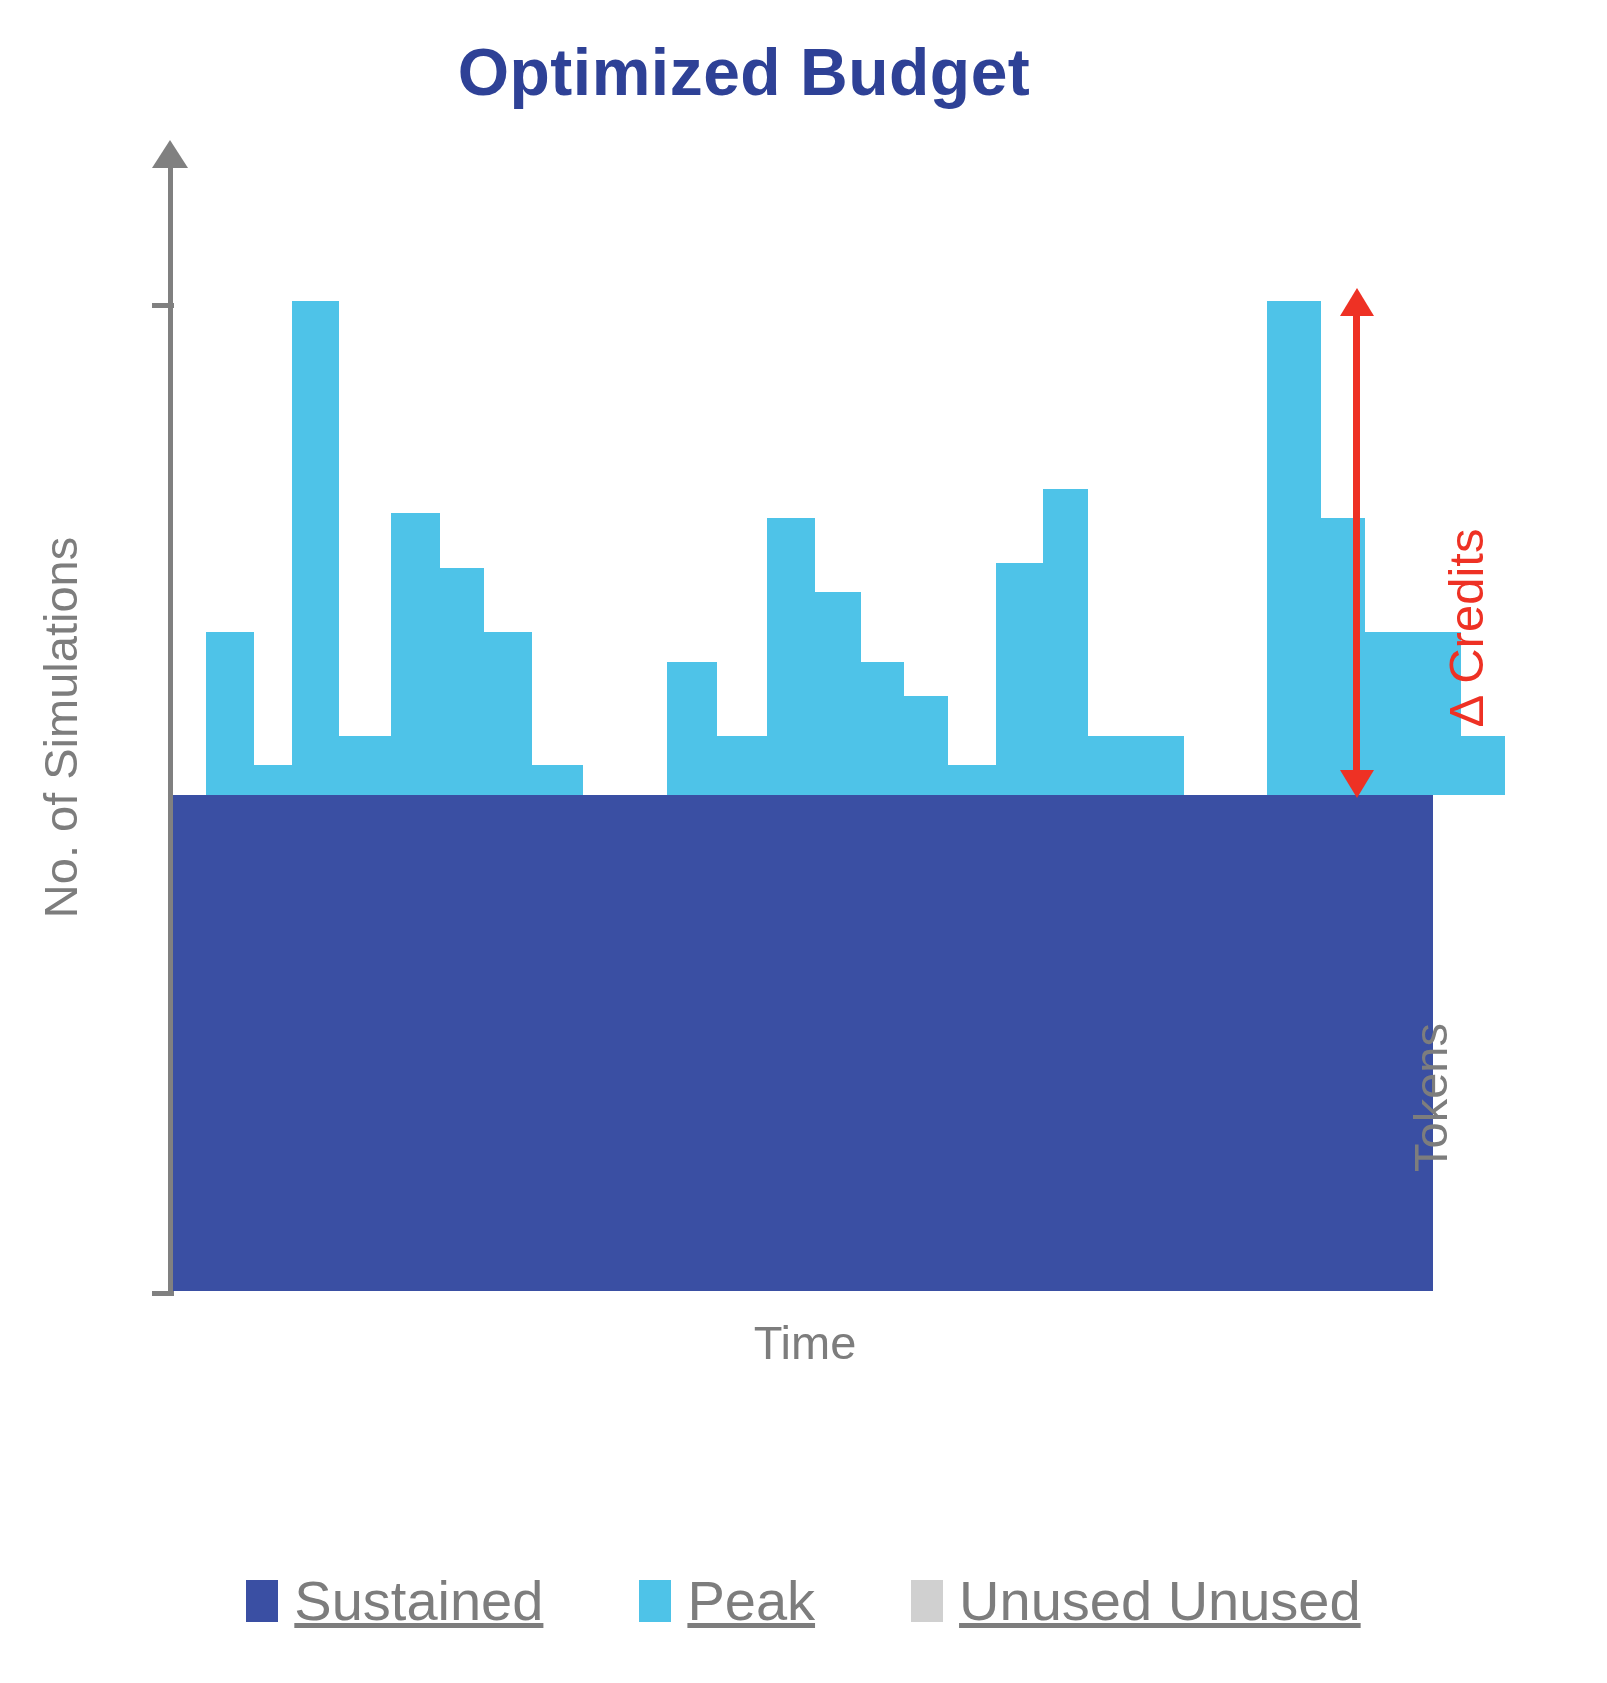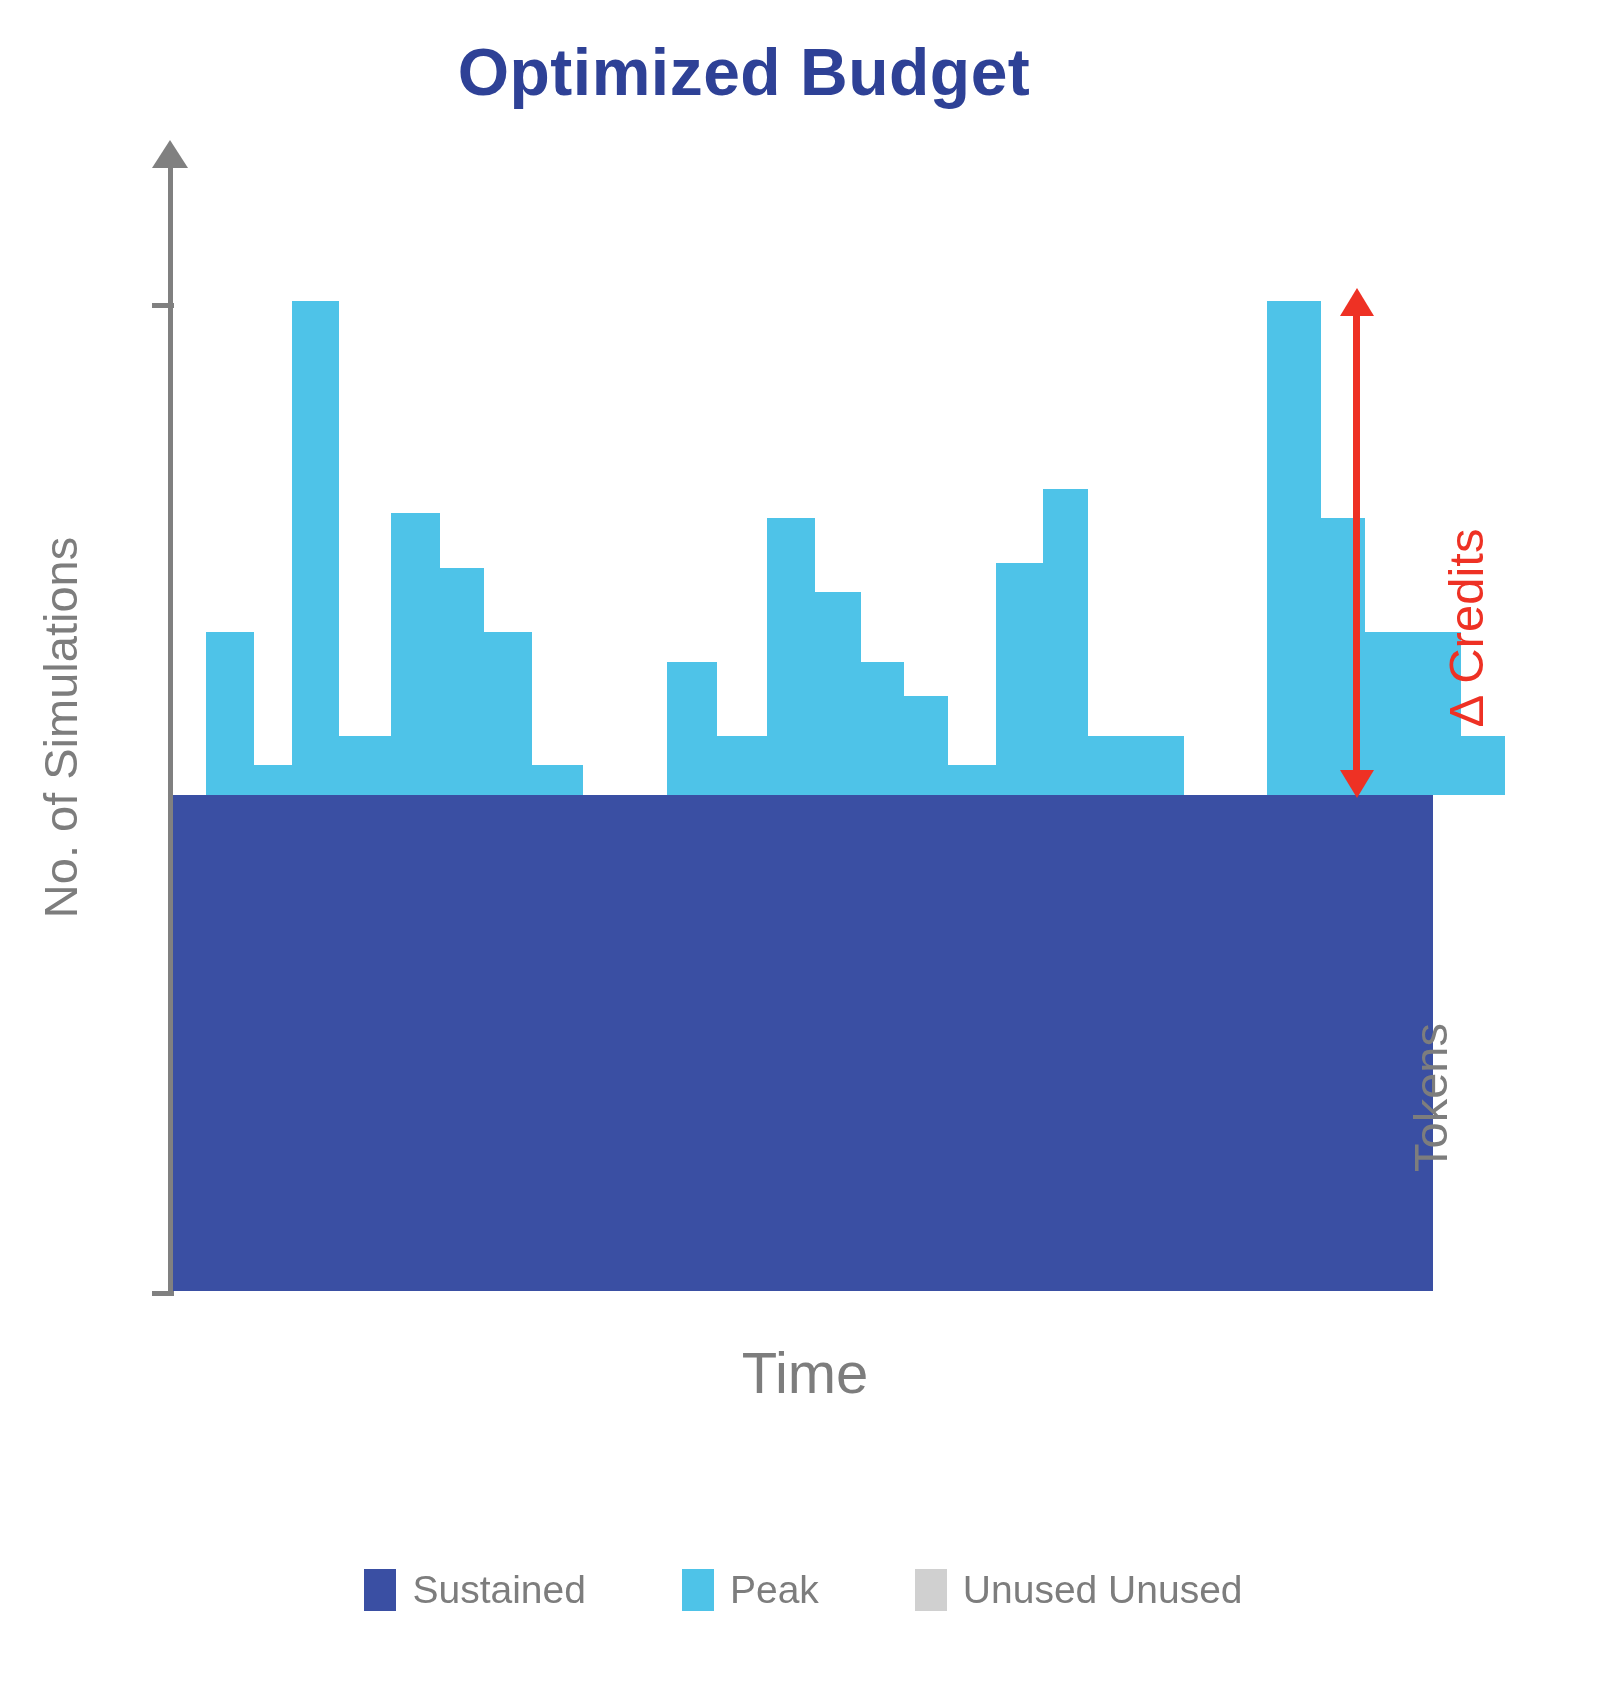--- a/index.html
+++ b/index.html
@@ -59,23 +59,22 @@
     left:-200px;top:700px;
     width:520px;text-align:center;
     transform:rotate(-90deg);
     transform-origin:center center;
     font-size:47px;color:#7d7d7d;
     font-family:"Liberation Sans", sans-serif;
     white-space:nowrap;
   }
   .x-label{
     position:absolute;left:175px;top:1315px;width:1260px;
-    text-align:center;font-size:58px;color:#7d7d7d;
+    text-align:center;font-size:47px;color:#7d7d7d;
     font-family:"Liberation Sans", sans-serif;
-    margin-top:24px;
   }
   .tokens-label{
     position:absolute;
     left:1270px;top:1070px;
     width:320px;text-align:center;
     transform:rotate(-90deg);
     transform-origin:center center;
     font-size:47px;color:#7d7d7d;
     font-family:"Liberation Sans", sans-serif;
     white-space:nowrap;
@@ -118,22 +117,22 @@
     gap:0px;
   }
   .legend-item{
     display:flex;align-items:center;gap:16px;
   }
   .legend-item + .legend-item{margin-left:96px;}
   .legend-swatch{
     width:32px;height:42px;display:inline-block;flex:0 0 auto;
   }
   .legend-text{
-    font-size:39px;color:#7d7d7d;
-    font-family:"Liberation Sans", sans-serif;white-space:nowrap;
+    font-size:56px;color:#7d7d7d;
+    font-family:"Liberation Sans", sans-serif;white-space:nowrap;text-decoration:underline;
   }
 </style>
 </head>
 <body>
 
 <div id="chart-root">
 
   <div class="chart-title">Optimized Budget</div>
 
   <div class="y-arrow"></div>

